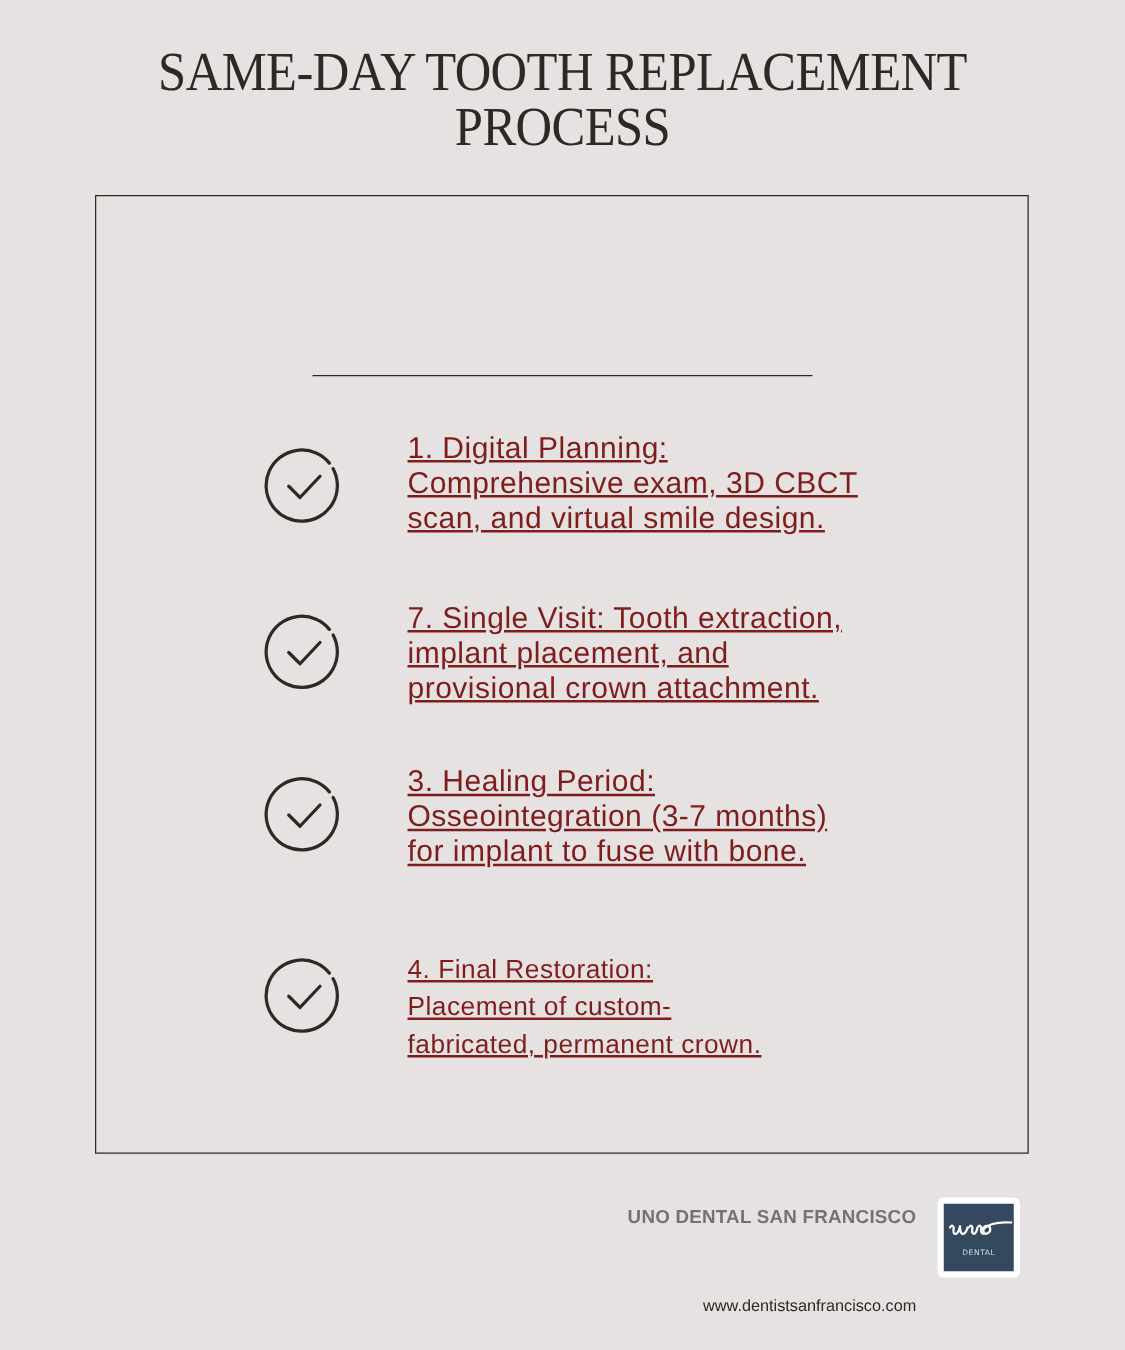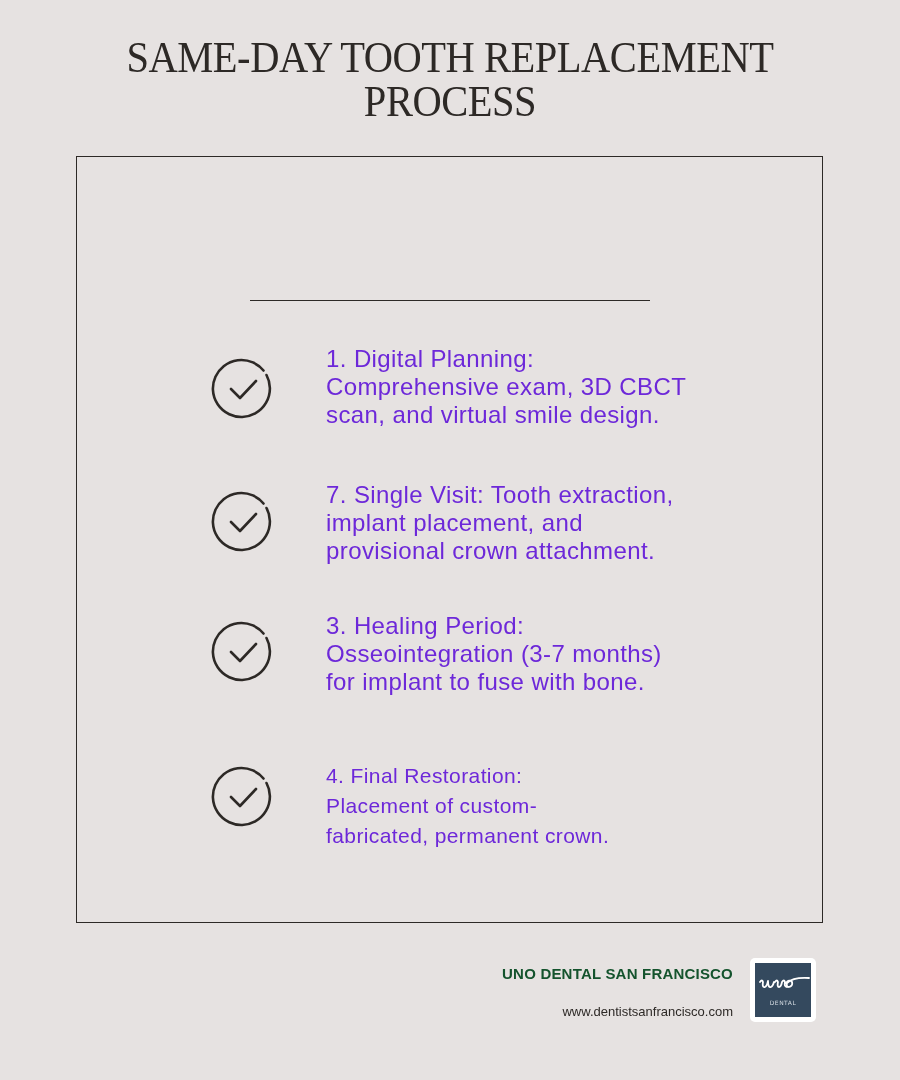--- a/index.html
+++ b/index.html
@@ -61,42 +61,43 @@
     }
     .step .icon svg { display: block; }
     .step .text {
       position: absolute;
       left: 116px;
       top: 0;
       width: 420px;
       font-size: 24px;
       line-height: 28px;
       letter-spacing: 0.4px;
-      color: #6d28d9;
+      color: #7f1d1d;
       white-space: pre-line;
+      text-decoration: underline;
     }
     .step.s4 .text {
       font-size: 21px;
       line-height: 30px;
     }
     .brand {
       position: absolute;
       right: 167px;
       top: 965px;
       text-align: right;
       font-family: "Liberation Sans", "DejaVu Sans", sans-serif;
       font-weight: bold;
       font-size: 15px;
       letter-spacing: 0.2px;
-      color: #14532d;
+      color: #737373;
     }
     .url {
       position: absolute;
       right: 167px;
-      top: 1004px;
+      top: 1037px;
       text-align: right;
       font-size: 13px;
       color: #2d2926;
     }
     .logo {
       position: absolute;
       left: 750px;
       top: 958px;
       width: 66px;
       height: 64px;

